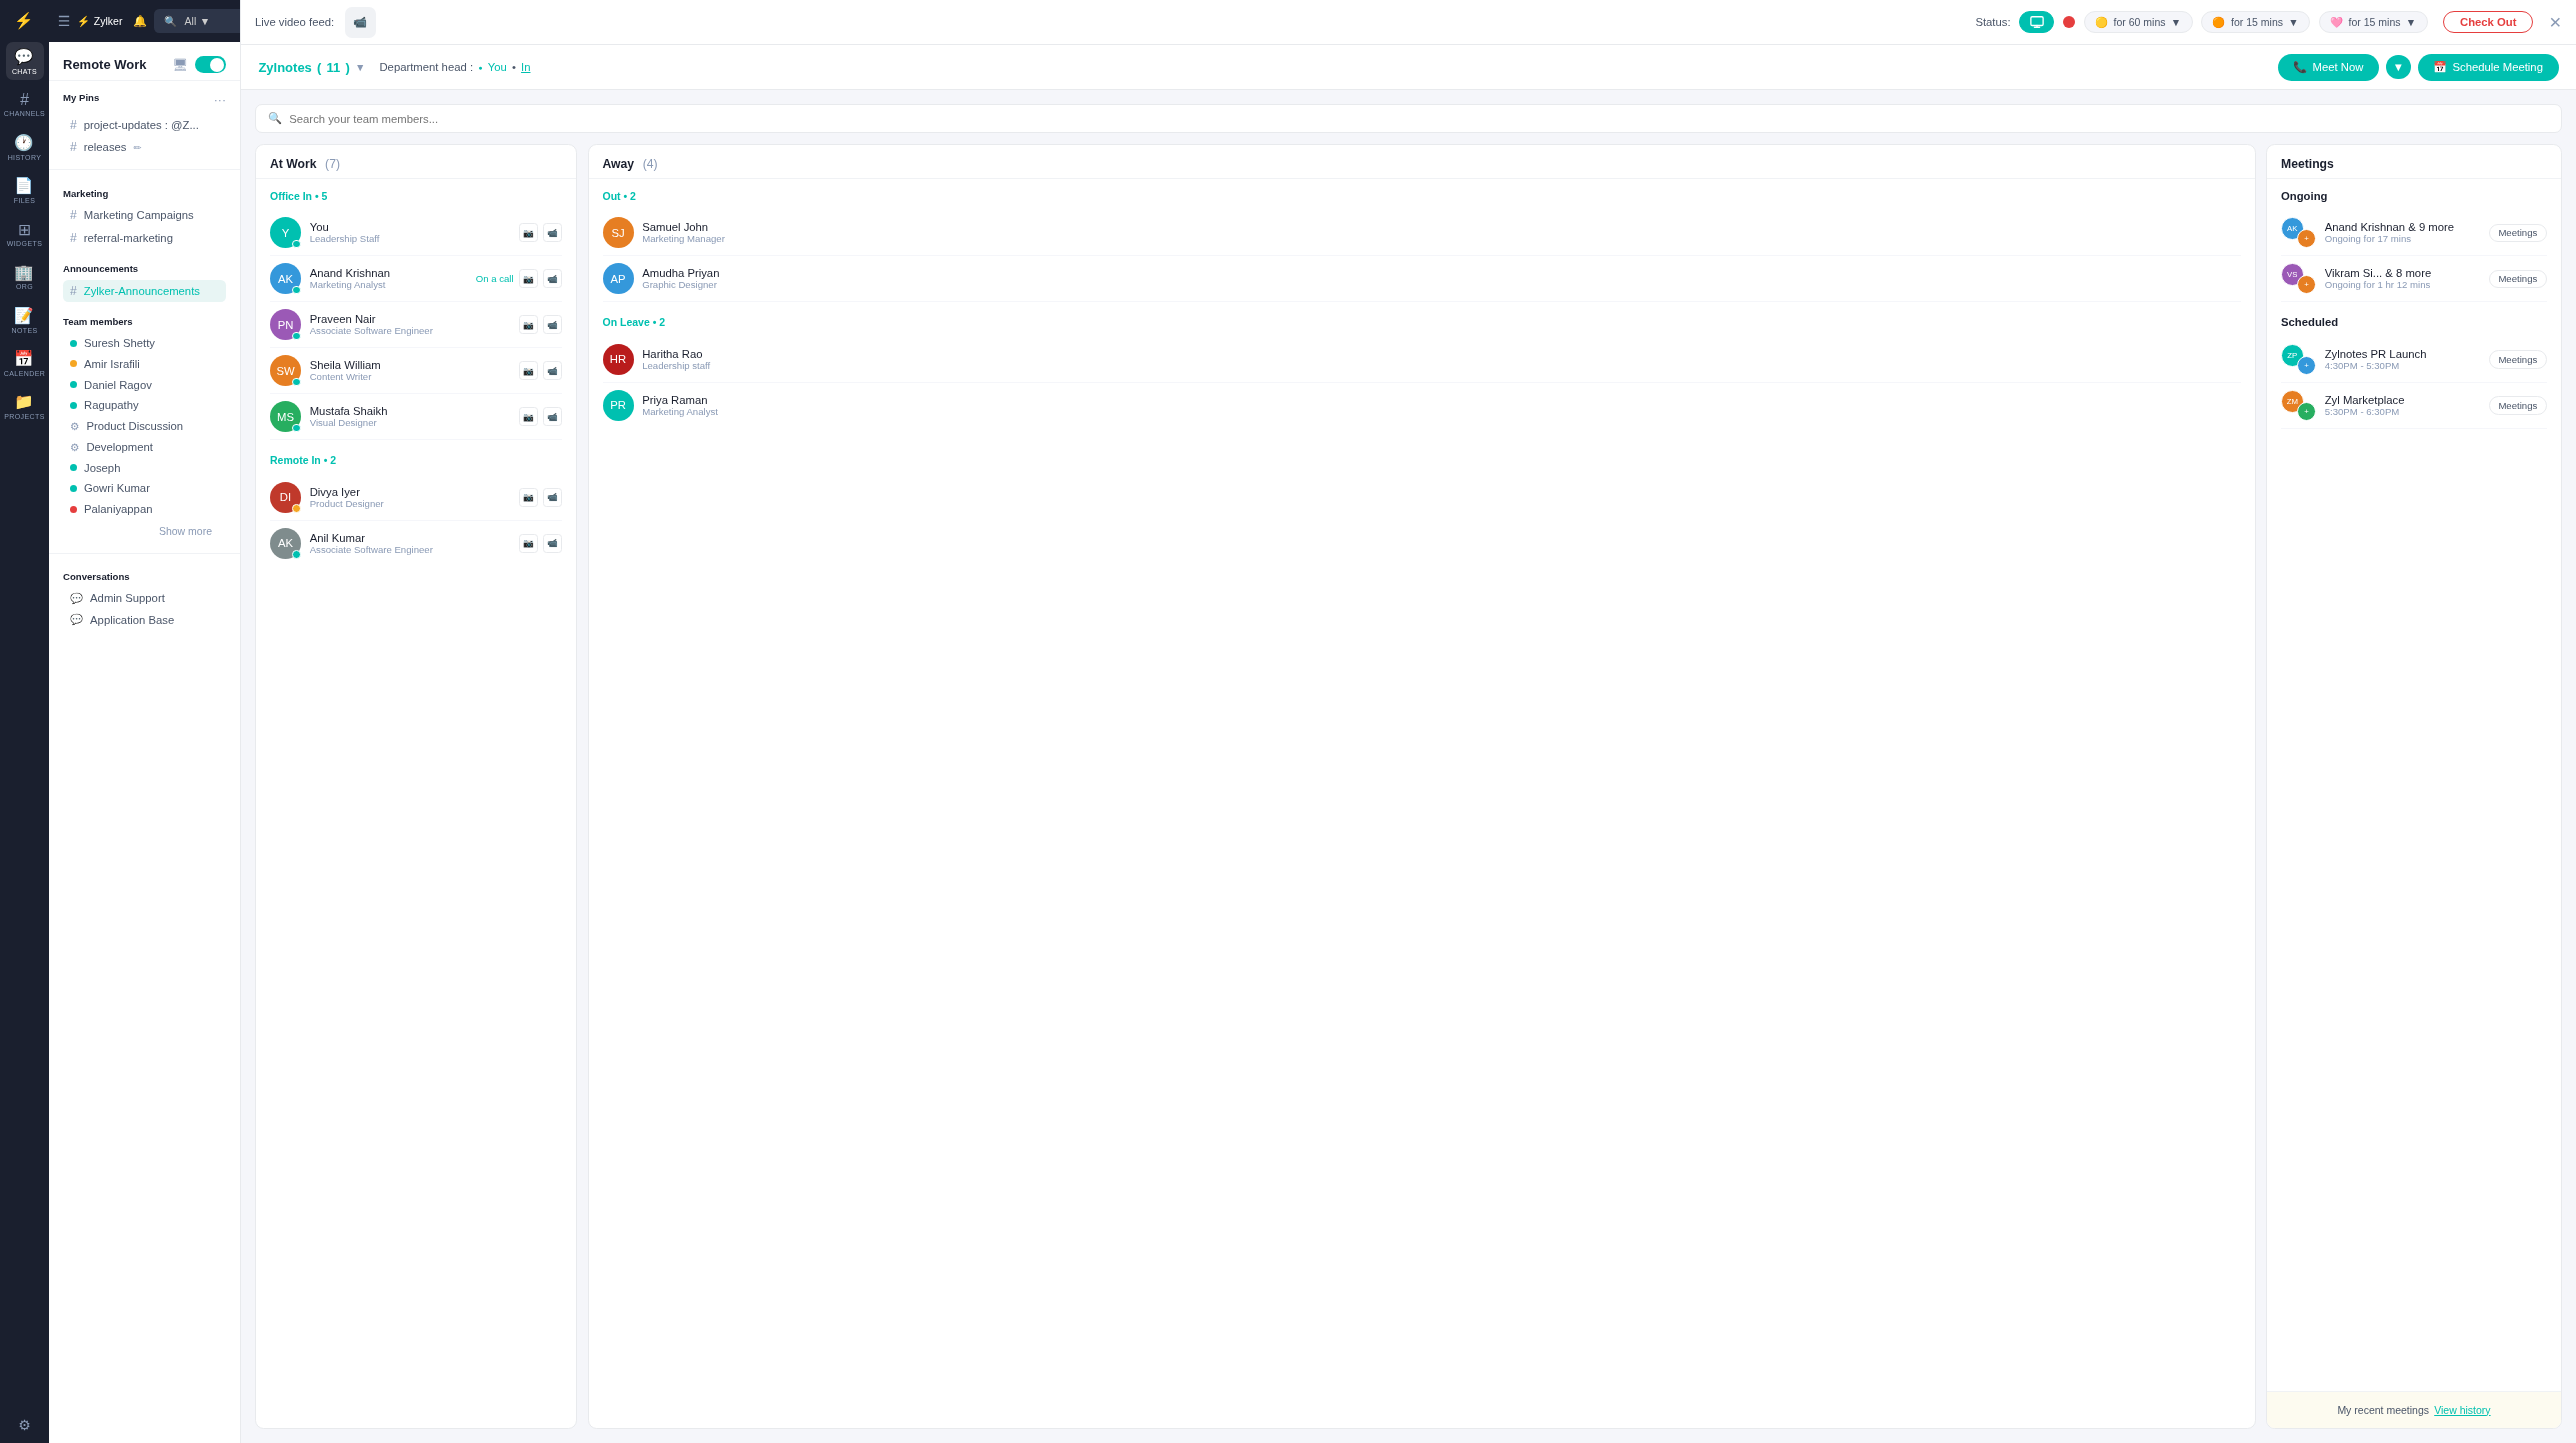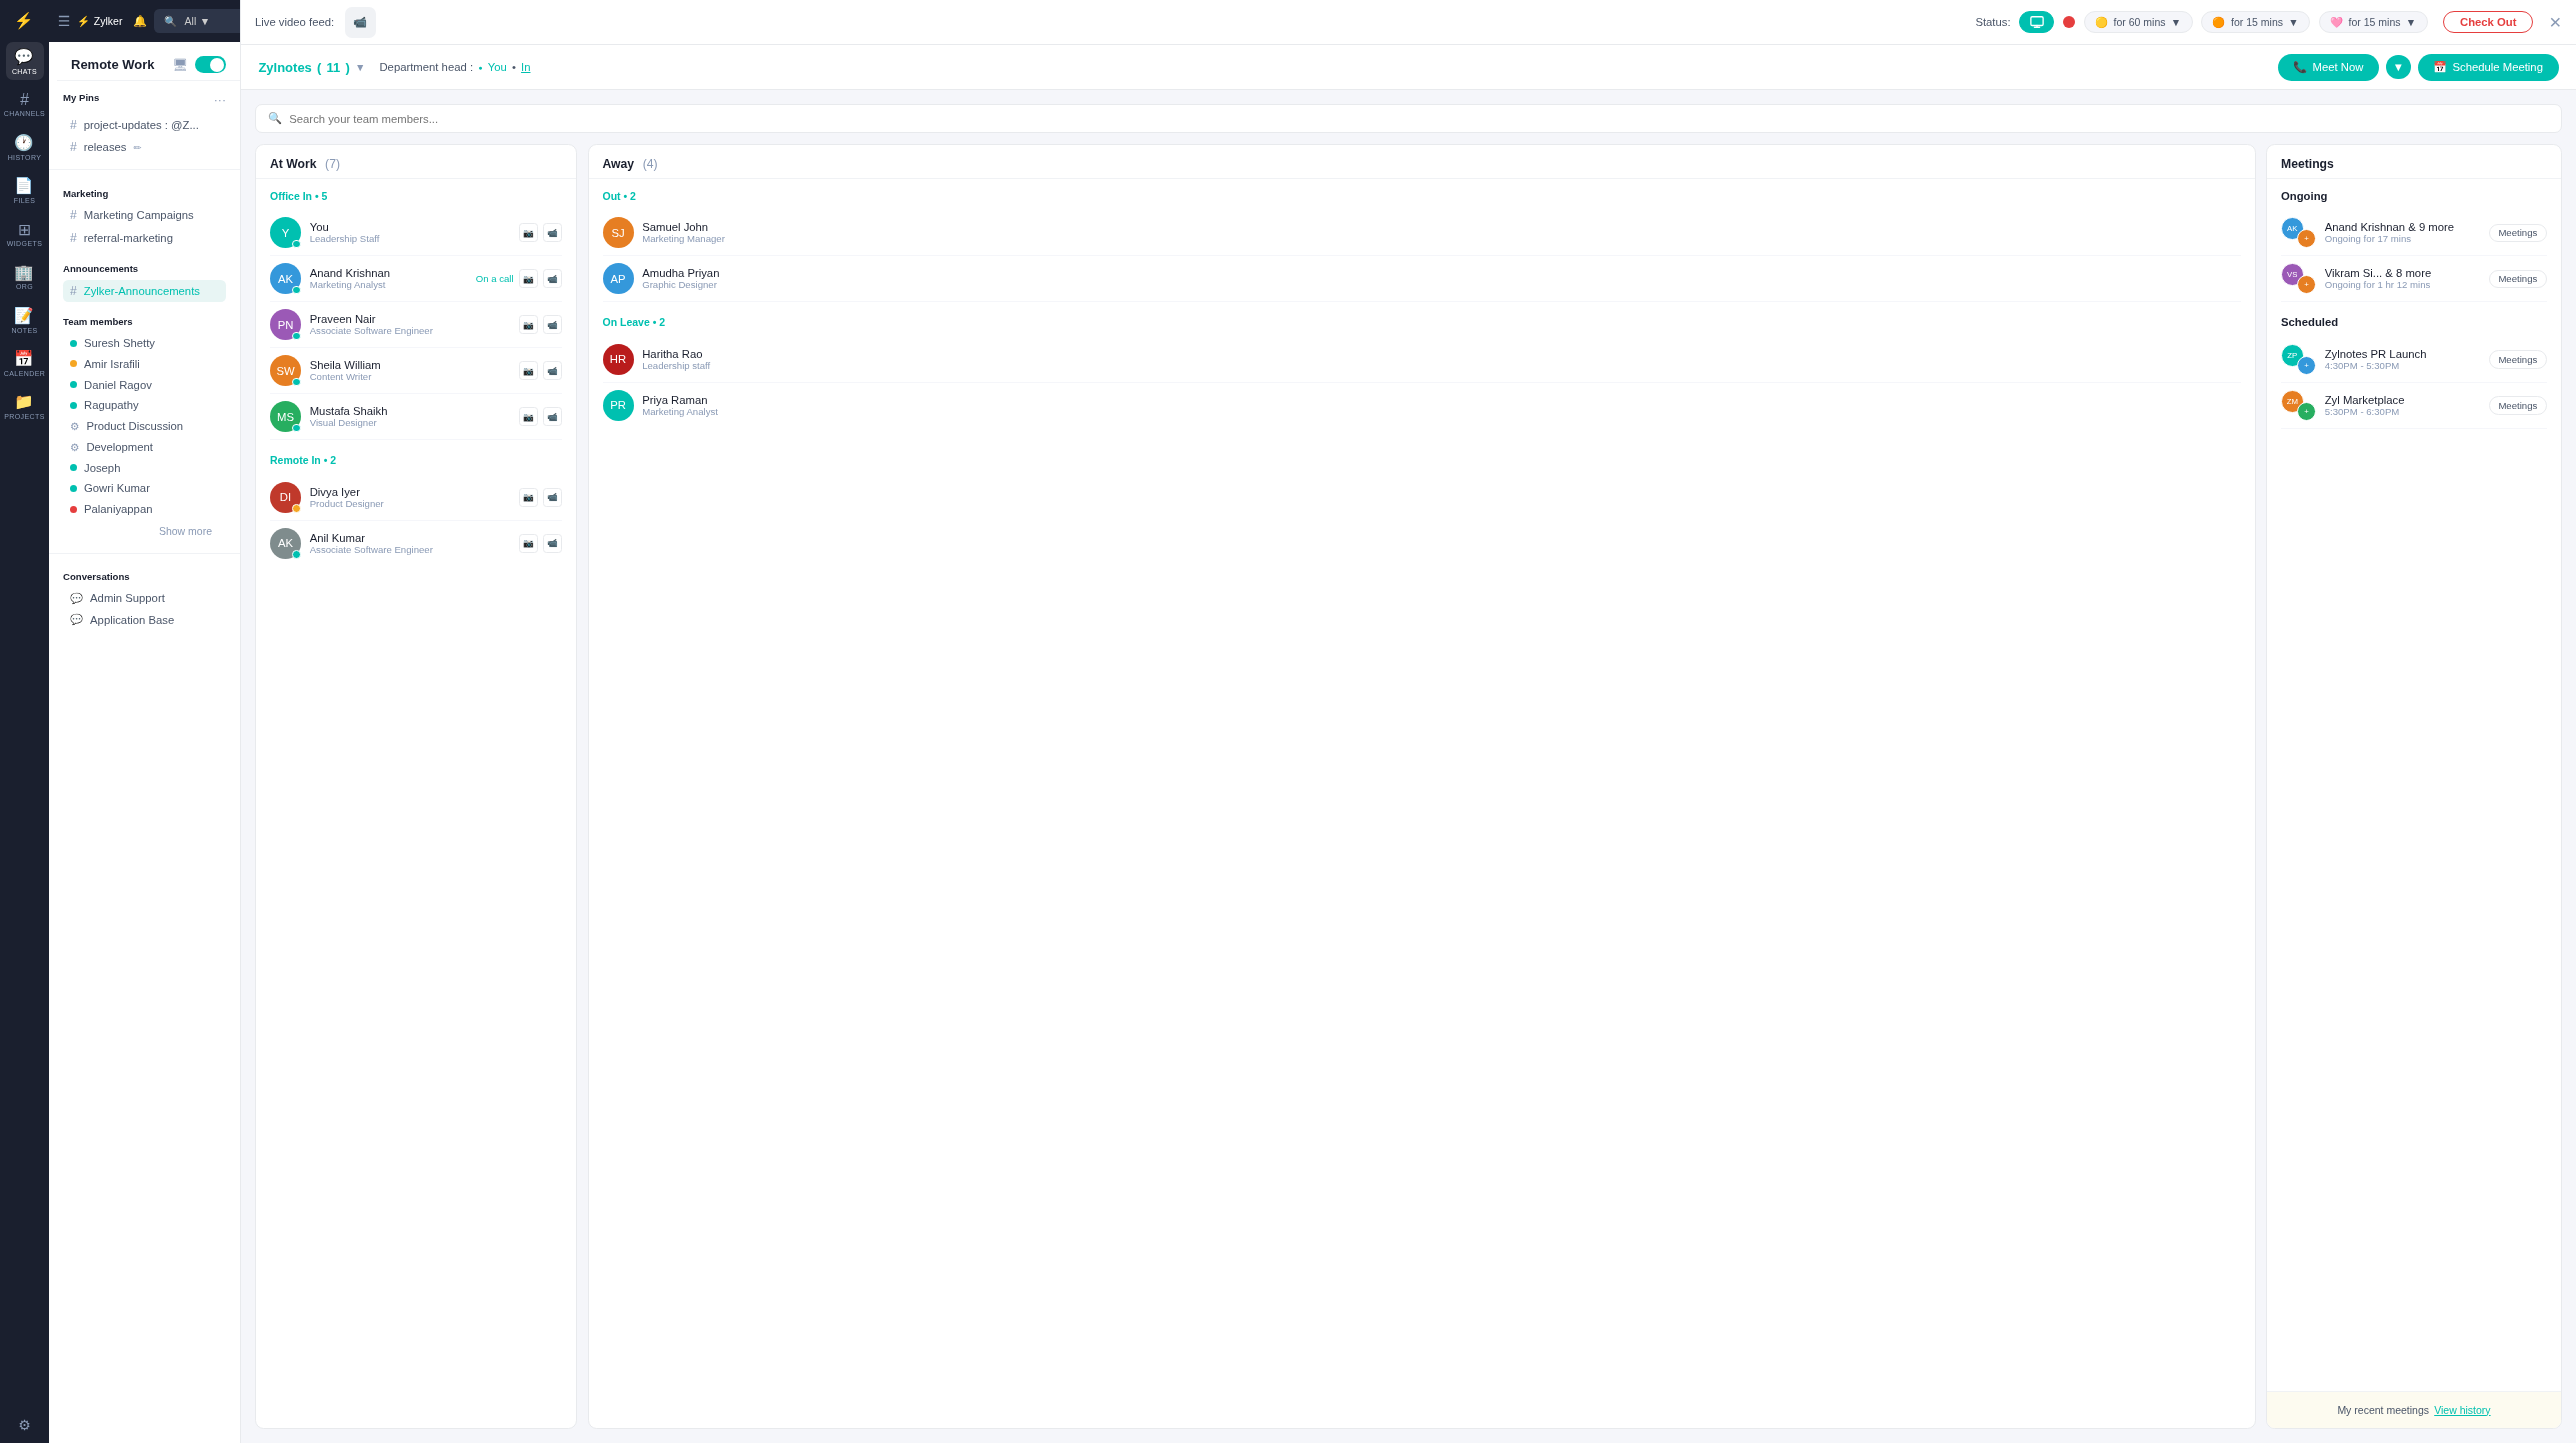--- a/index.html
+++ b/index.html
@@ -36,21 +36,20 @@
       display: flex;
       flex-direction: column;
       border-right: 0.9px solid #e8eaed;
       flex-shrink: 0;
       overflow-y: auto;
     }
     .sidebar-header {
       padding: 14px 14px 7px;
       display: flex; align-items: center; justify-content: space-between;
       border-bottom: 0.9px solid #f0f2f5;
-      margin-left: 8px;
     }
     .sidebar-header h2 { font-size: 13px; font-weight: 600; color: #1a1f2e; }
     .sidebar-header-icons { display: flex; align-items: center; gap: 7px; }
     .toggle-switch {
       width: 31px; height: 17.4px; background: #00c0b0; border-radius: 8.7px;
       position: relative; cursor: pointer;
     }
     .toggle-switch::after {
       content: ''; position: absolute; right: 1.7px; top: 1.7px;
       width: 14px; height: 14px; background: #fff; border-radius: 50%;

